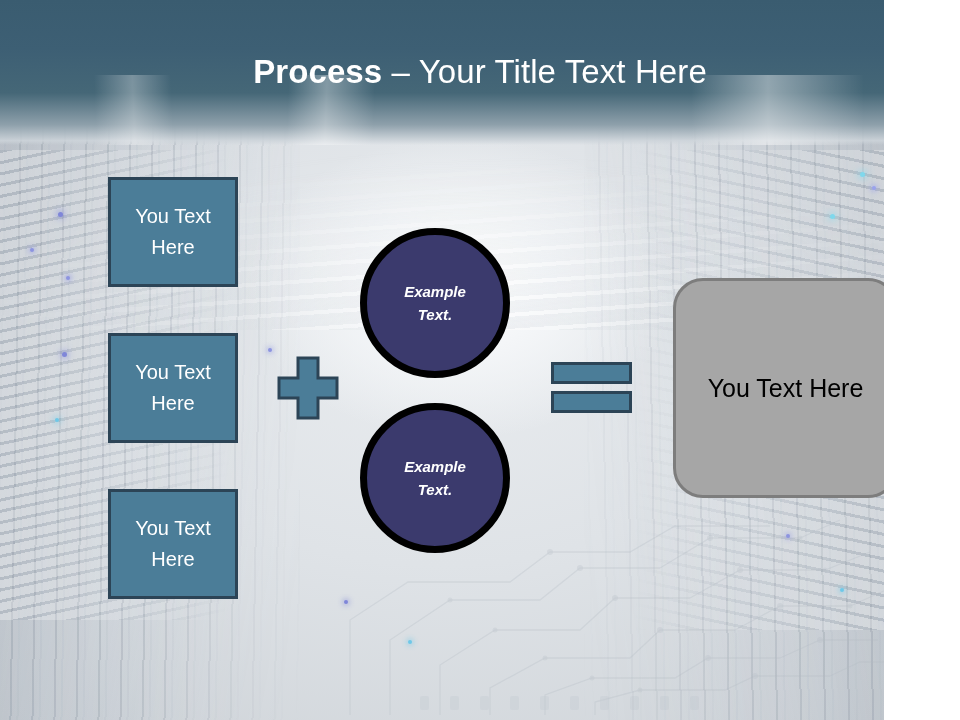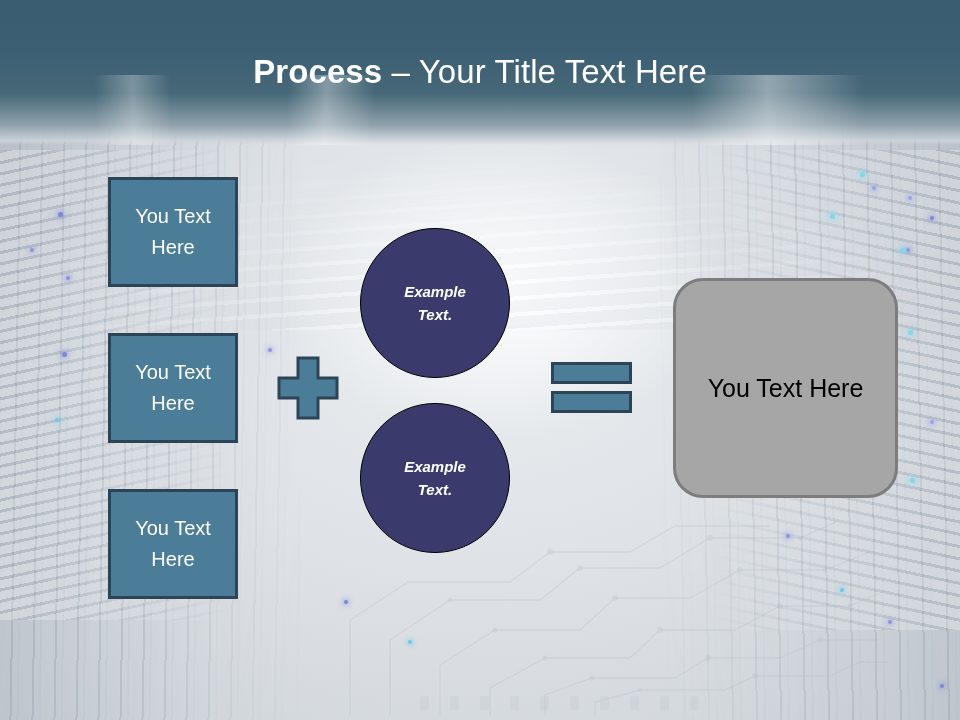--- a/index.html
+++ b/index.html
@@ -7,21 +7,21 @@
     margin: 0;
     padding: 0;
     background: #ffffff;
   }
   body {
     font-family: "Liberation Sans", sans-serif;
   }
 
   .slide {
     position: relative;
-    width: 960px;
+    width: 884px;
     height: 720px;
     overflow: hidden;
     background: #ec4899;
   }
 
   
   .bg-photo {
     position: absolute;
     inset: 0;
     overflow: hidden;
@@ -170,21 +170,21 @@
   .blue-box-1 { left: 108px; top: 177px; }
   .blue-box-2 { left: 108px; top: 333px; }
   .blue-box-3 { left: 108px; top: 489px; }
 
   .circle {
     position: absolute;
     width: 150px;
     height: 150px;
     border-radius: 50%;
     background: #3b3a6d;
-    border: 1px solid #000000;
+    border: 7px solid #000000;
     box-sizing: border-box;
     color: #ffffff;
     font-size: 15px;
     line-height: 23px;
     font-weight: bold;
     font-style: italic;
     text-align: center;
     display: flex;
     align-items: center;
     justify-content: center;

